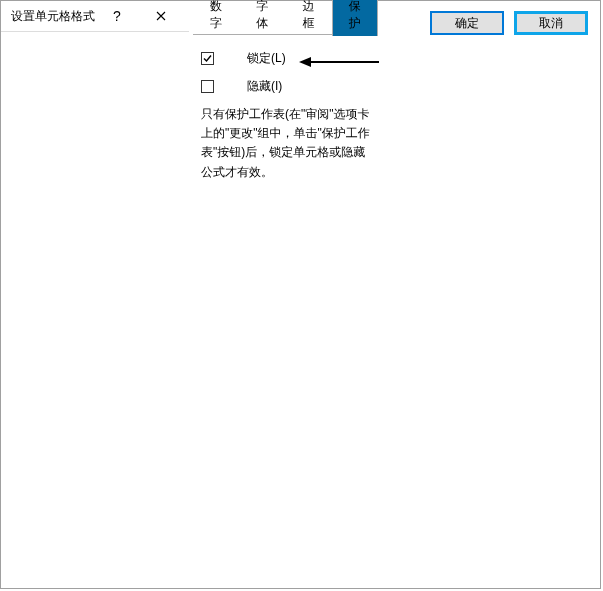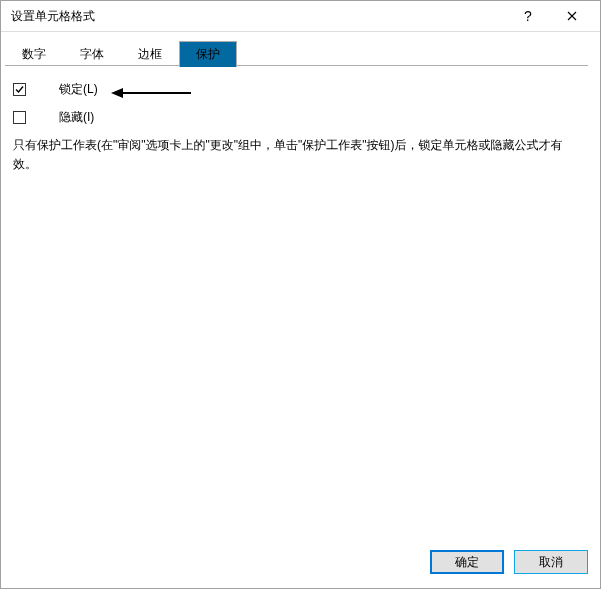--- a/index.html
+++ b/index.html
@@ -11,21 +11,21 @@
     color: #000;
   }
   .dialog {
     width: 601px;
     height: 589px;
     border: 1px solid #a0a0a0;
     background: #fff;
     position: relative;
     box-sizing: border-box;
     display: flex;
-    flex-direction: column;
+    flex-direction: row;
   }
   .title-bar {
     height: 30px;
     padding: 0 6px 0 10px;
     display: flex;
     align-items: center;
     background: #fff;
     border-bottom: 1px solid #ddd;
   }
   .title-bar .title {
@@ -118,21 +118,21 @@
   .button-row {
     display: flex;
     justify-content: flex-end;
     padding: 10px 12px 14px 12px;
     gap: 10px;
     margin-left: 28px;
   }
   .btn {
     min-width: 74px;
     height: 24px;
-    border: 1px solid #0ea5e9;
+    border: 3px solid #0ea5e9;
     background: #e1e1e1;
     font-size: 12px;
     display: flex;
     align-items: center;
     justify-content: center;
     cursor: pointer;
     box-sizing: border-box;
   }
   .btn.primary {
     border: 1px solid #0078d7;

